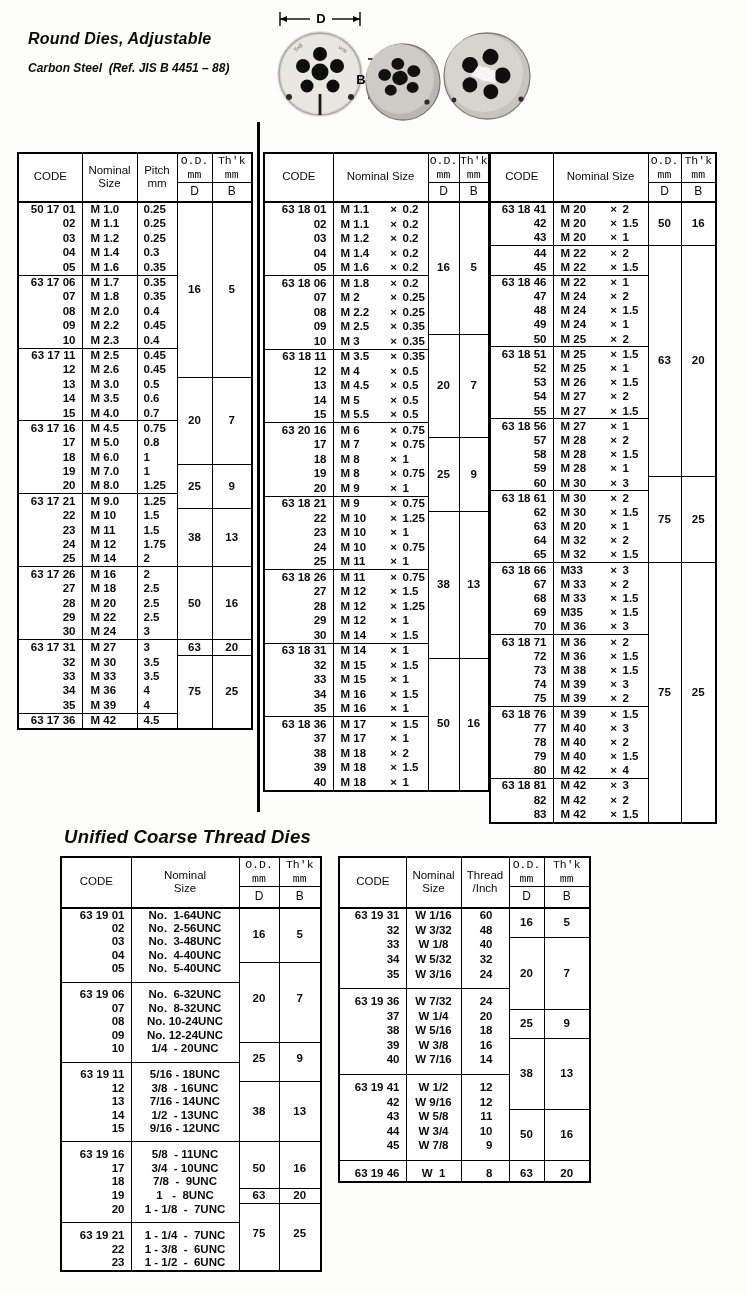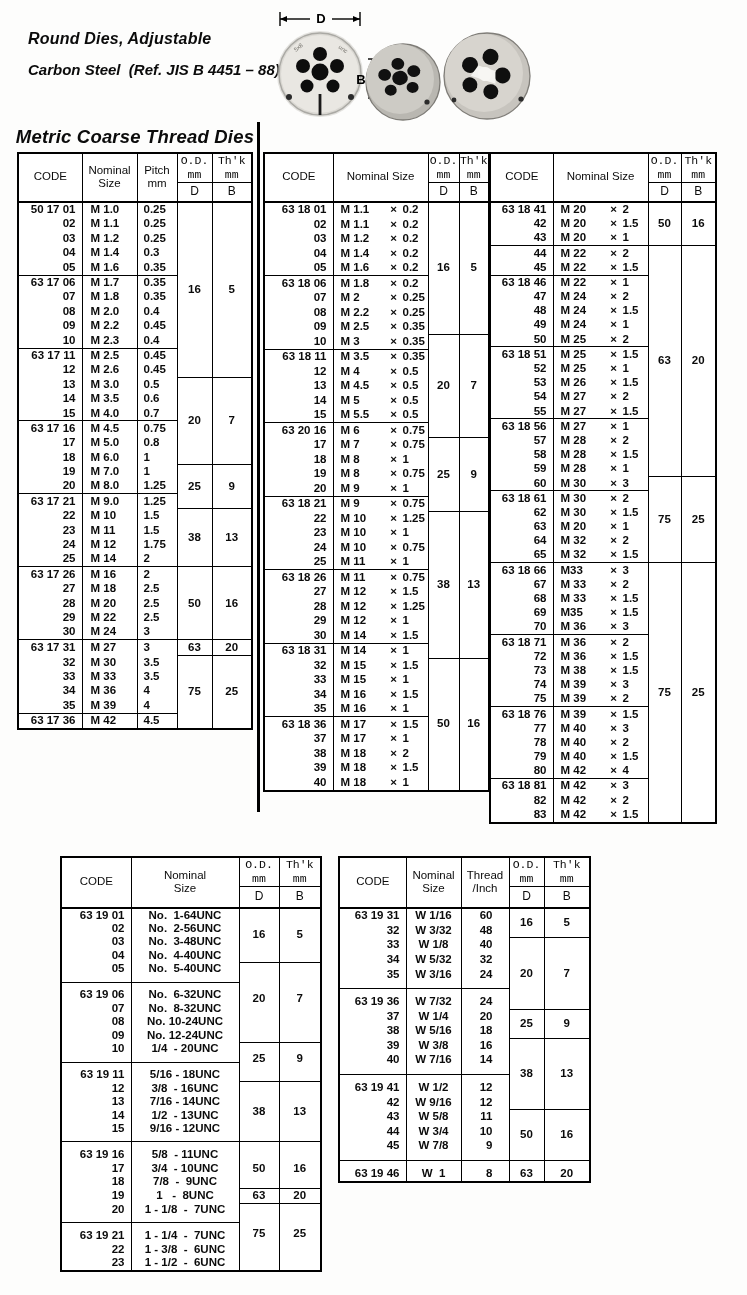--- a/index.html
+++ b/index.html
@@ -1,21 +1,21 @@
 <!DOCTYPE html>
 <html><head>
 <meta charset="utf-8">
 <style>
   html,body{margin:0;padding:0;background:#e9e9e9;}
   .page{position:relative;width:747px;height:1295px;background:#fdfdfc;overflow:hidden;
         font-family:"Liberation Sans",sans-serif;color:#0b0b0b;}
   .hdr-title{position:absolute;left:28px;top:30px;font-style:italic;font-weight:bold;
              font-size:16px;letter-spacing:.2px;white-space:pre;}
   .hdr-sub{position:absolute;left:28px;top:61px;font-style:italic;font-weight:bold;
-           font-size:15px;white-space:pre;}
+           font-size:12px;white-space:pre;}
   .sec-title{position:absolute;font-style:italic;font-weight:bold;font-size:18.5px;
              text-align:center;letter-spacing:.2px;}
   .vdiv{position:absolute;left:257px;top:122px;width:3px;height:690px;background:#000;}
   .mount{position:absolute;}
   
   table.die{border-collapse:collapse;table-layout:fixed;background:#fff;
             border:2px solid #000;}
   .die th,.die td{border-right:1px solid #000;padding:0;overflow:hidden;}
   .die th{font-weight:normal;font-size:11.5px;line-height:1.2;white-space:pre-line;
           vertical-align:middle;text-align:center;}
@@ -122,21 +122,21 @@
         <path d="M-9 -6 h18 l4 12 h-26 z" fill="#f4f3f0"></path>
         <circle cx="0" cy="0" r="7" fill="#f7f6f3"></circle>
       </g>
       <circle cx="249" cy="97" r="2.6" fill="#2b2b2b"></circle>
       <circle cx="182" cy="98" r="2.4" fill="#2b2b2b"></circle>
     </g>
   </svg>
 
   <div class="vdiv"></div>
 
-  <div class="sec-title" style="left:15px;top:126px;width:240px;">Metric Coarse Thread Dies</div>
+  <div class="sec-title" style="left:50px;top:826px;width:275px;">Unified Coarse Thread Dies</div>
 
   <div class="mount" style="left:17px;top:152px;">
       <table class="die t-metric_coarse">
         <colgroup>
           <col style="width: 64px;">
           <col style="width: 55px;">
           <col style="width: 40px;">
           <col style="width: 35px;">
           <col style="width: 40px;">
         </colgroup>

